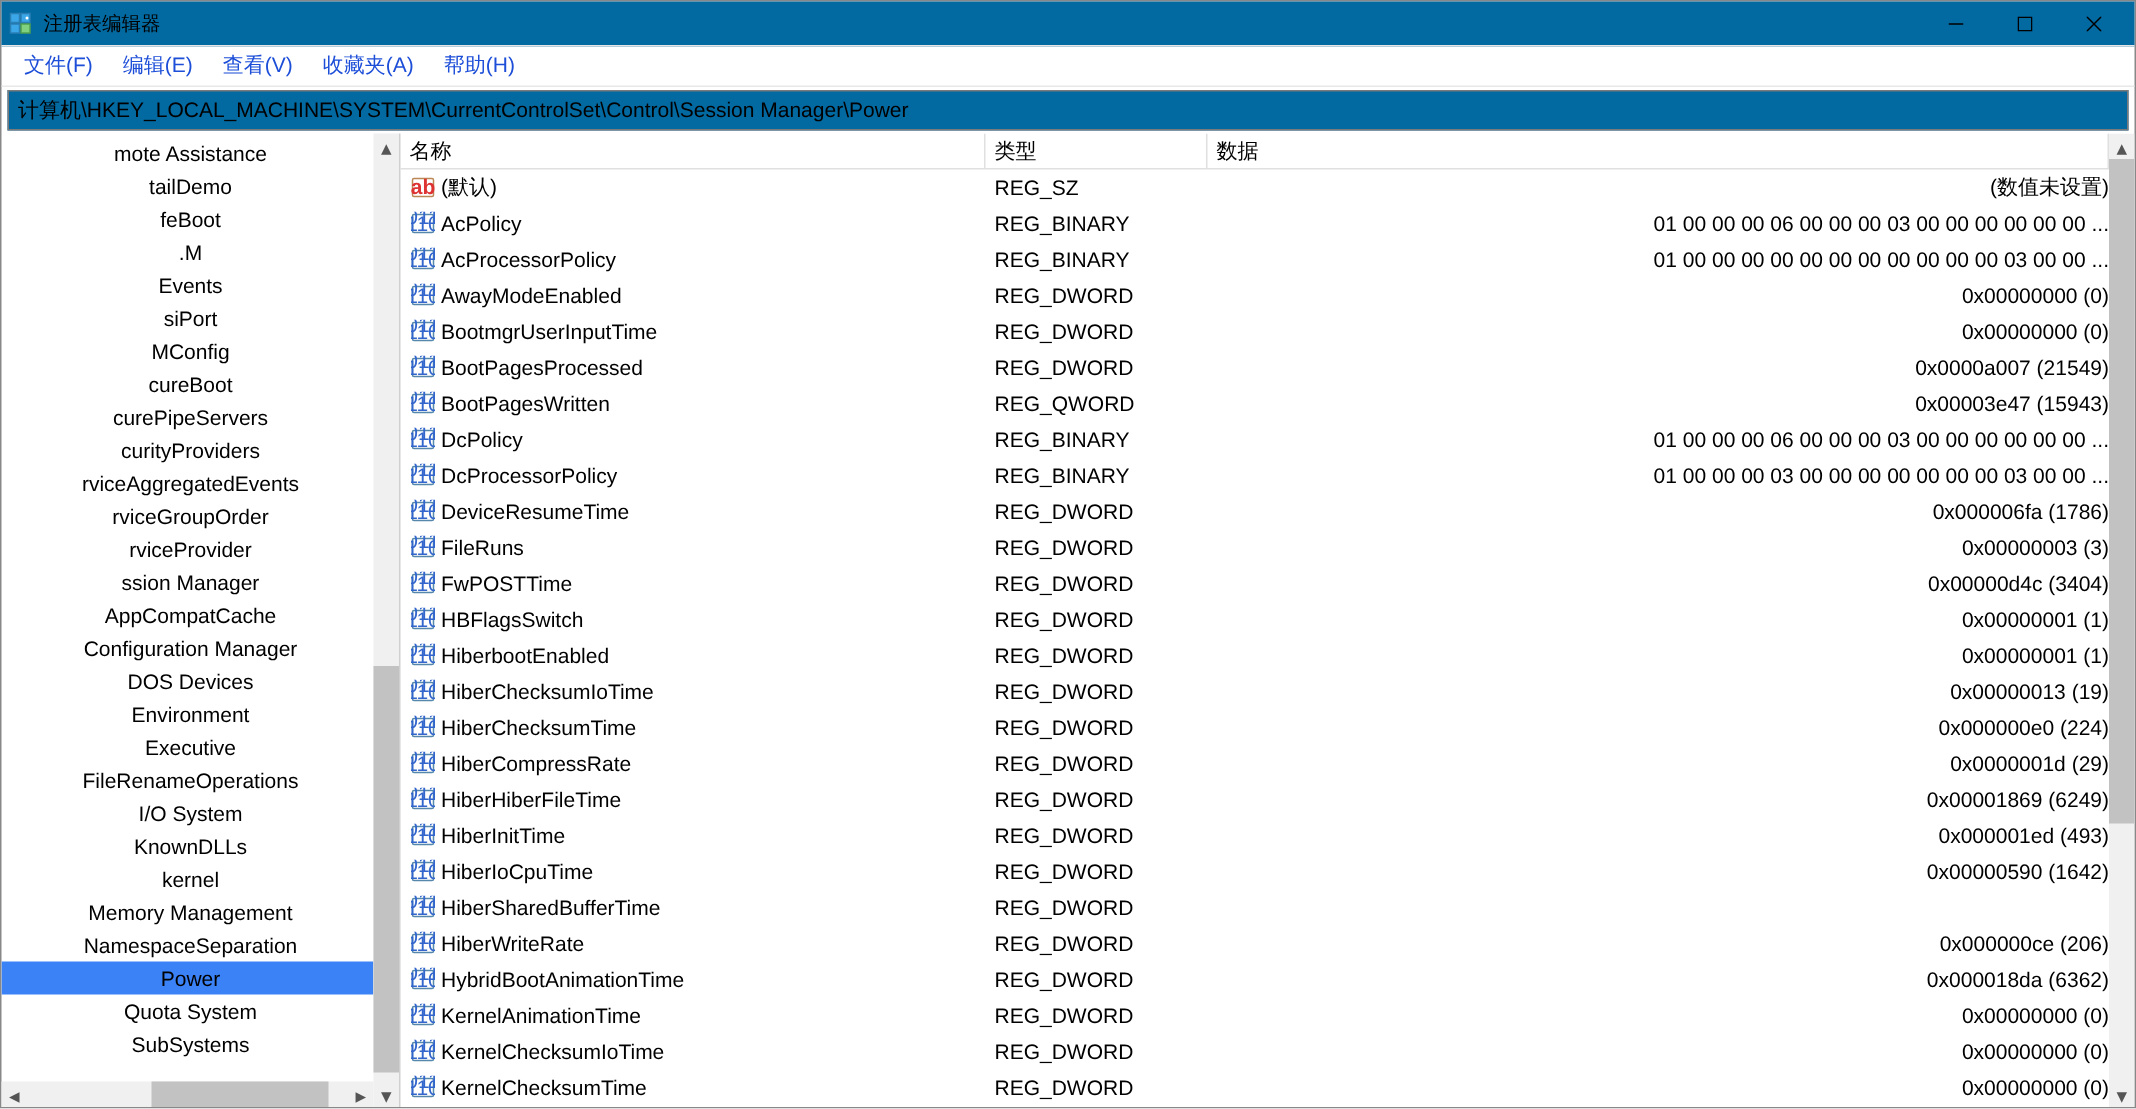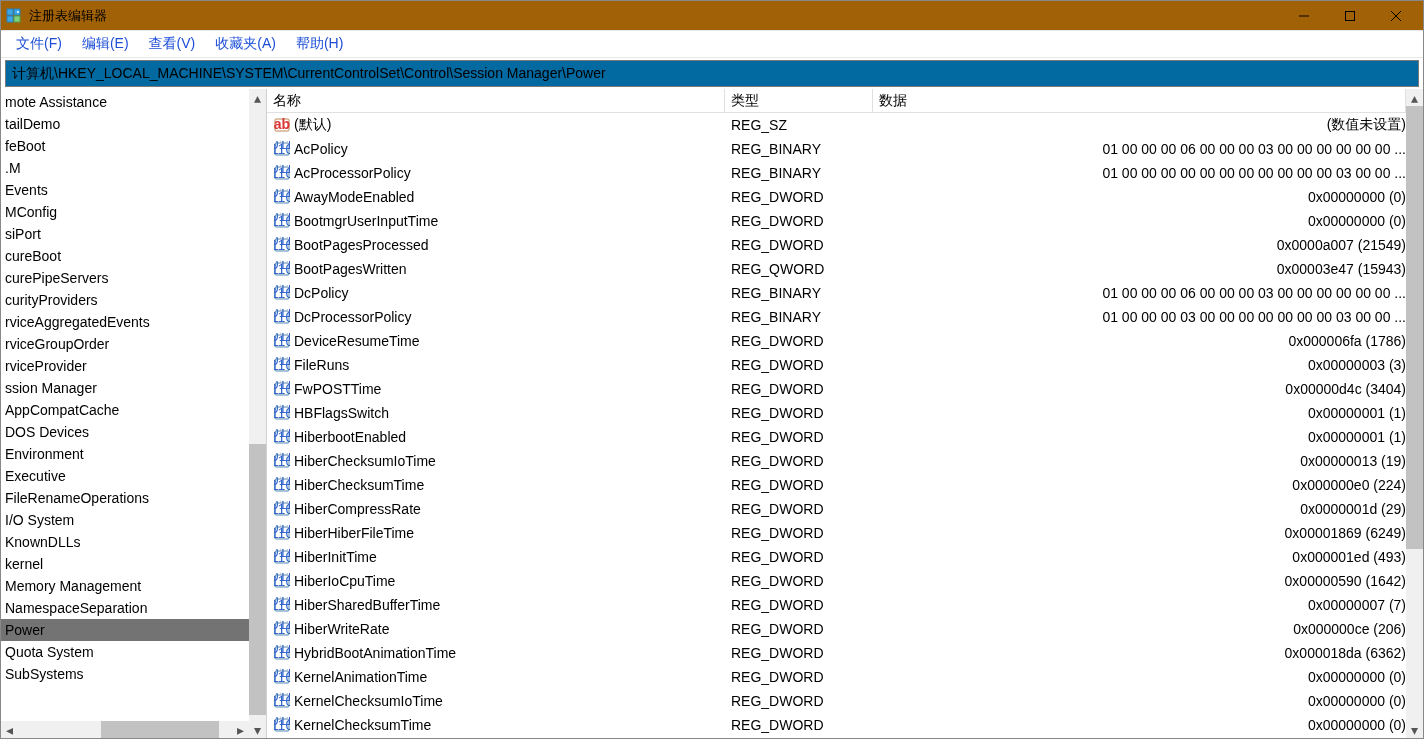--- a/index.html
+++ b/index.html
@@ -1,44 +1,44 @@
 <!DOCTYPE html>
 <html><head>
 <meta charset="utf-8">
 <style>
 * { margin:0; padding:0; box-sizing:border-box; font-family:"Microsoft YaHei","Segoe UI",sans-serif; font-size:14px; }
 html,body { width:1424px; height:739px; overflow:hidden; background:#fff; color:#000; }
 .window { width:100%; height:100%; display:flex; flex-direction:column; border:1px solid #888; }
-.titlebar { height:30px; display:flex; align-items:center; padding:0 4px; background:#a16207; border-bottom:1px solid #e6e6e6; }
+.titlebar { height:30px; display:flex; align-items:center; padding:0 4px; background:#0369a1; border-bottom:1px solid #e6e6e6; }
 .titlebar .app-icon { width:18px; height:18px; margin-right:6px; display:flex; align-items:center; justify-content:center; }
 .titlebar .title { flex:1; font-size:13px; }
 .window-controls { display:flex; }
 .window-controls .wc { width:46px; height:30px; display:flex; align-items:center; justify-content:center; color:#333; }
 .menubar { height:27px; display:flex; align-items:center; padding:0 6px; gap:2px; border-bottom:1px solid #e8e8e8; }
 .menubar .mi { padding:3px 9px; font-size:14px; color:#1d4ed8; }
 .addressbar { height:27px; border:1px solid #7a7a7a; margin:2px 4px 2px 4px; display:flex; align-items:center; padding:0 6px; font-size:14px; background:#0369a1; }
 .body { flex:1; display:flex; min-height:0; }
 .tree { width:266px; border-right:1px solid #d0d0d0; position:relative; display:flex; }
 .tree-inner { flex:1; overflow:hidden; padding-top:2px; }
 .tree-row { height:22px; line-height:22px; padding-left:4px; white-space:nowrap; overflow:hidden; font-size:14px; }
-.tree-row.selected { background:#737373; }
+.tree-row.selected { background:#3b82f6; }
 .tree-scroll { width:17px; background:#f0f0f0; display:flex; flex-direction:column; }
 .tree-scroll .arrow { height:17px; display:flex; align-items:center; justify-content:center; color:#555; }
 .tree-scroll .track { flex:1; position:relative; }
 .tree-scroll .thumb { position:absolute; left:0; right:0; top:55%; height:44%; background:#c2c2c2; }
 .tree-hscroll { position:absolute; left:0; right:17px; bottom:0; height:17px; background:#f0f0f0; display:flex; }
 .tree-hscroll .arrow { width:17px; display:flex; align-items:center; justify-content:center; color:#555; }
 .tree-hscroll .track { flex:1; position:relative; }
 .tree-hscroll .thumb { position:absolute; top:0; bottom:0; left:39%; width:55%; background:#c2c2c2; }
-.tree-inner { padding-bottom:17px; }
+.tree-inner { padding-bottom:17px;text-align:center; }
 .list { flex:1; display:flex; overflow:hidden; }
 .list-inner { flex:1; overflow:hidden; }
 .list-header { height:24px; display:flex; align-items:center; border-bottom:1px solid #e0e0e0; background:#fff; font-size:14px; }
 .list-header .col { padding-left:6px; border-right:1px solid #e0e0e0; height:100%; display:flex; align-items:center; }
-.col-name { width:458px; }
+.col-name { width:390px; }
 .col-type { width:148px; }
 .col-data { flex:1;text-align:right; }
 .list-rows { }
 .list-row { height:24px; display:flex; align-items:center; font-size:14px; }
 .list-row .col { padding-left:6px; white-space:nowrap; overflow:hidden; }
 .name-cell { display:flex; gap:4px; }
 .val-icon { width:17px; height:17px; display:flex; align-items:center; justify-content:center; flex-shrink:0; }
 .list-scroll { width:17px; background:#f0f0f0; display:flex; flex-direction:column; }
 .list-scroll .arrow { height:17px; display:flex; align-items:center; justify-content:center; color:#555; }
 .list-scroll .track { flex:1; position:relative; }
@@ -94,30 +94,31 @@
   </div>
 
   <div class="body">
     <div class="tree">
       <div class="tree-inner" id="tree-inner">
           <div class="tree-row"><span>mote Assistance</span></div>
           <div class="tree-row"><span>tailDemo</span></div>
           <div class="tree-row"><span>feBoot</span></div>
           <div class="tree-row"><span>.M</span></div>
           <div class="tree-row"><span>Events</span></div>
+          <div class="tree-row"><span>siPort</span></div>
           <div class="tree-row"><span>MConfig</span></div>
-          <div class="tree-row"><span>siPort</span></div>
           <div class="tree-row"><span>cureBoot</span></div>
           <div class="tree-row"><span>curePipeServers</span></div>
           <div class="tree-row"><span>curityProviders</span></div>
           <div class="tree-row"><span>rviceAggregatedEvents</span></div>
           <div class="tree-row"><span>rviceGroupOrder</span></div>
           <div class="tree-row"><span>rviceProvider</span></div>
           <div class="tree-row"><span>ssion Manager</span></div>
           <div class="tree-row"><span>AppCompatCache</span></div>
+          <div class="tree-row"><span>Configuration Manager</span></div>
           <div class="tree-row"><span>DOS Devices</span></div>
           <div class="tree-row"><span>Environment</span></div>
           <div class="tree-row"><span>Executive</span></div>
           <div class="tree-row"><span>FileRenameOperations</span></div>
           <div class="tree-row"><span>I/O System</span></div>
           <div class="tree-row"><span>KnownDLLs</span></div>
           <div class="tree-row"><span>kernel</span></div>
           <div class="tree-row"><span>Memory Management</span></div>
           <div class="tree-row"><span>NamespaceSeparation</span></div>
           <div class="tree-row selected"><span>Power</span></div>
@@ -432,21 +433,20 @@
                 <span class="val-icon">
                   <svg width="16" height="16" viewBox="0 0 16 16">
                     <rect x="1" y="2" width="14" height="12" rx="1" fill="#fff" stroke="#58a"></rect>
                     <text x="8" y="8" text-anchor="middle" font-size="5" fill="#36c">011</text>
                     <text x="8" y="13" text-anchor="middle" font-size="5" fill="#36c">110</text>
                   </svg>
                 </span>
                 <span>HiberSharedBufferTime</span>
               </div>
               <div class="col col-type">REG_DWORD</div>
-              <div class="col col-data">0x00000007 (7)</div>
             </div>
             <div class="list-row">
               <div class="col col-name name-cell">
                 <span class="val-icon">
                   <svg width="16" height="16" viewBox="0 0 16 16">
                     <rect x="1" y="2" width="14" height="12" rx="1" fill="#fff" stroke="#58a"></rect>
                     <text x="8" y="8" text-anchor="middle" font-size="5" fill="#36c">011</text>
                     <text x="8" y="13" text-anchor="middle" font-size="5" fill="#36c">110</text>
                   </svg>
                 </span>

